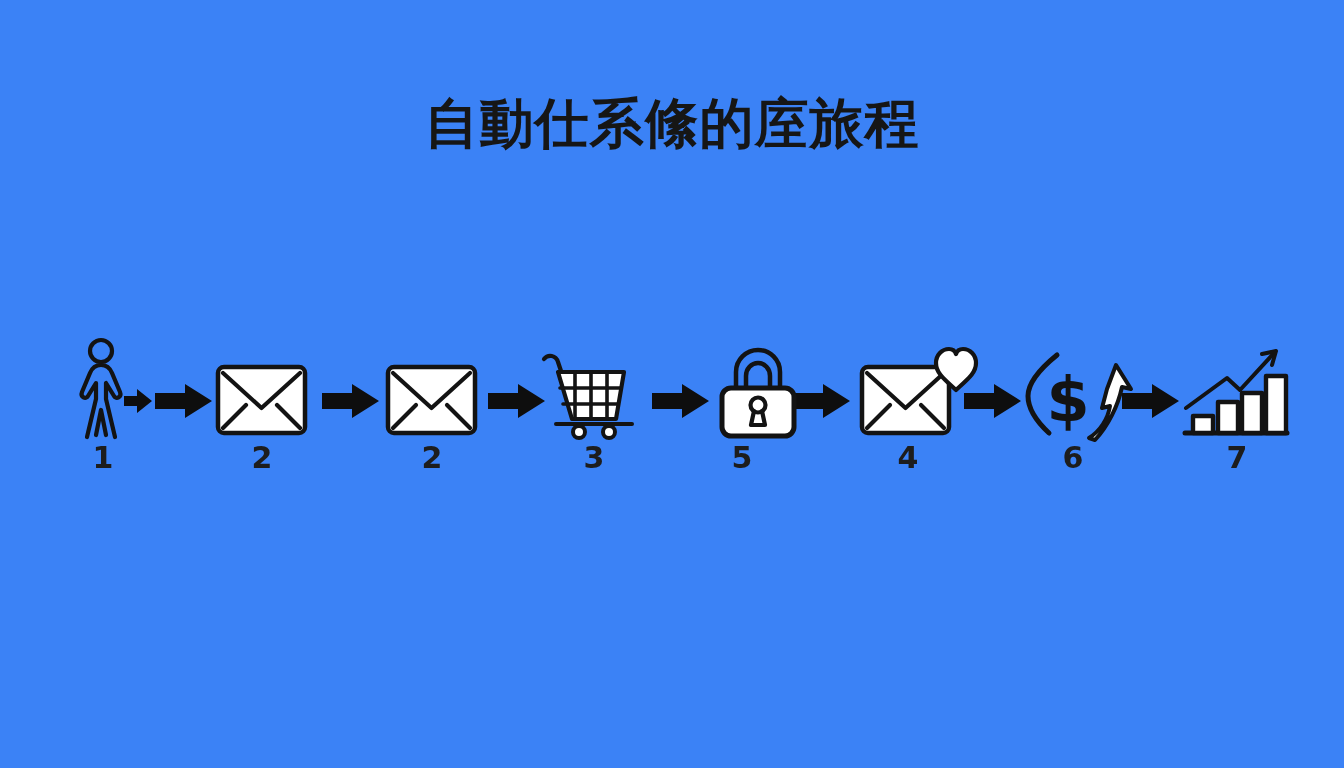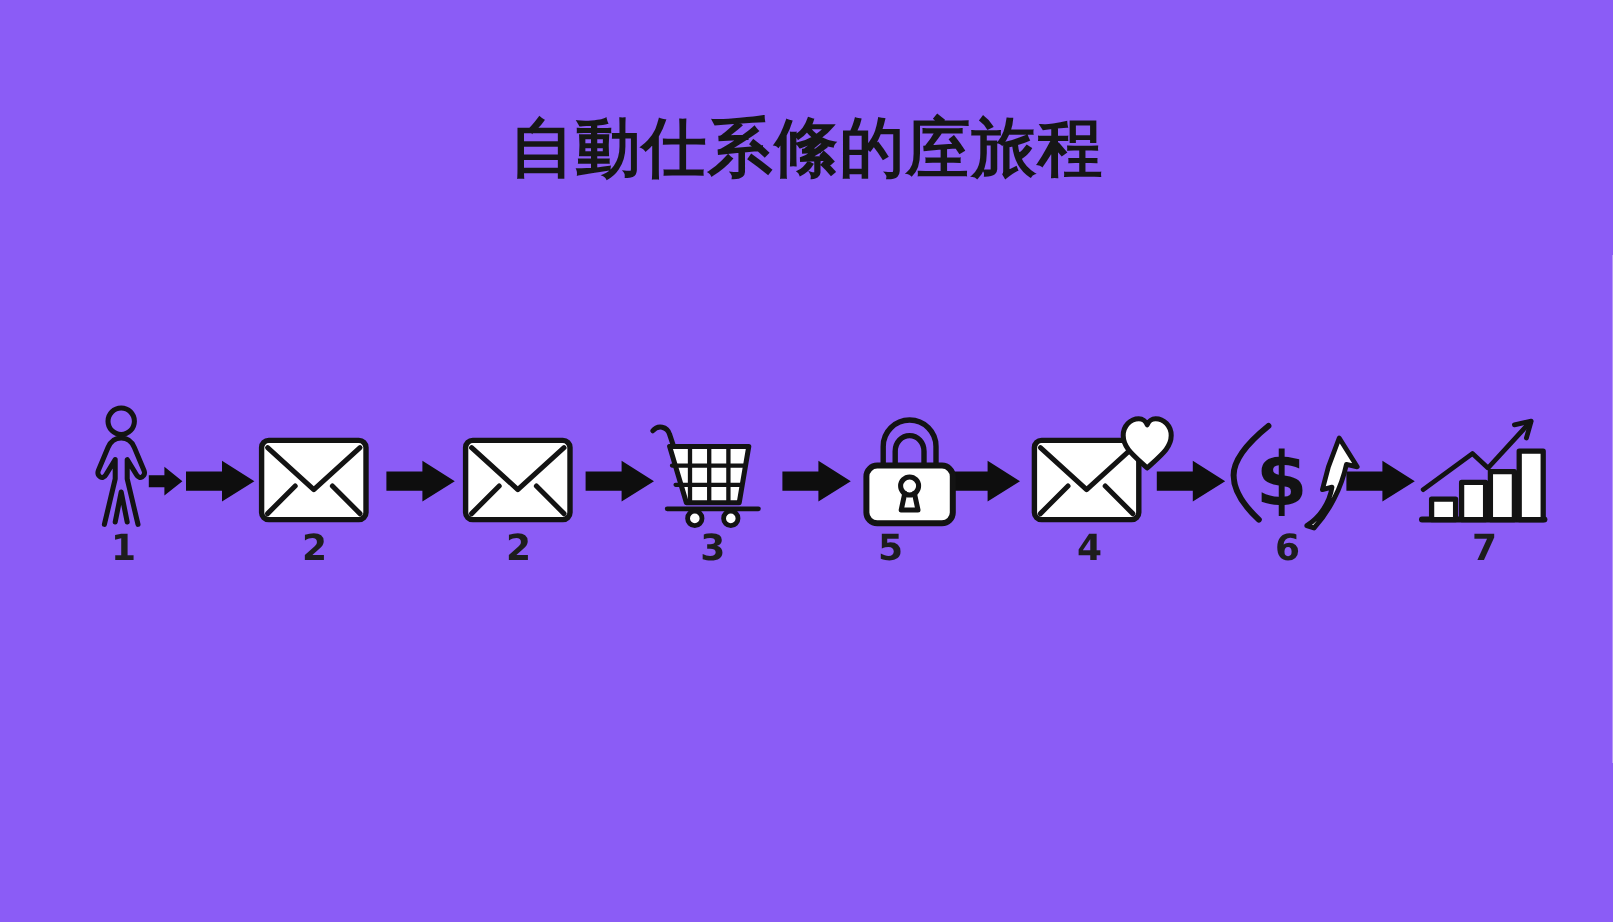--- a/index.html
+++ b/index.html
@@ -1,17 +1,17 @@
 <!DOCTYPE html>
 <html><head>
 <meta charset="utf-8">
 <style>
   html,body{margin:0;padding:0;background:#fff;}
   .stage{
-    position:relative;width:1344px;height:768px;background:#8b5cf6;
+    position:relative;width:1344px;height:768px;background:#3b82f6;
     overflow:hidden;font-family:"DejaVu Sans","Liberation Sans",sans-serif;
   }
   .title{
     position:absolute;top:92px;left:0;width:100%;margin:0;
     text-align:center;font-size:54px;font-weight:800;color:#161616;
     letter-spacing:1px;line-height:1.2;
     font-family:"DejaVu Sans","Liberation Sans",sans-serif;
   }
   .art{position:absolute;left:0;top:0;width:1344px;height:768px;}
   .num{

